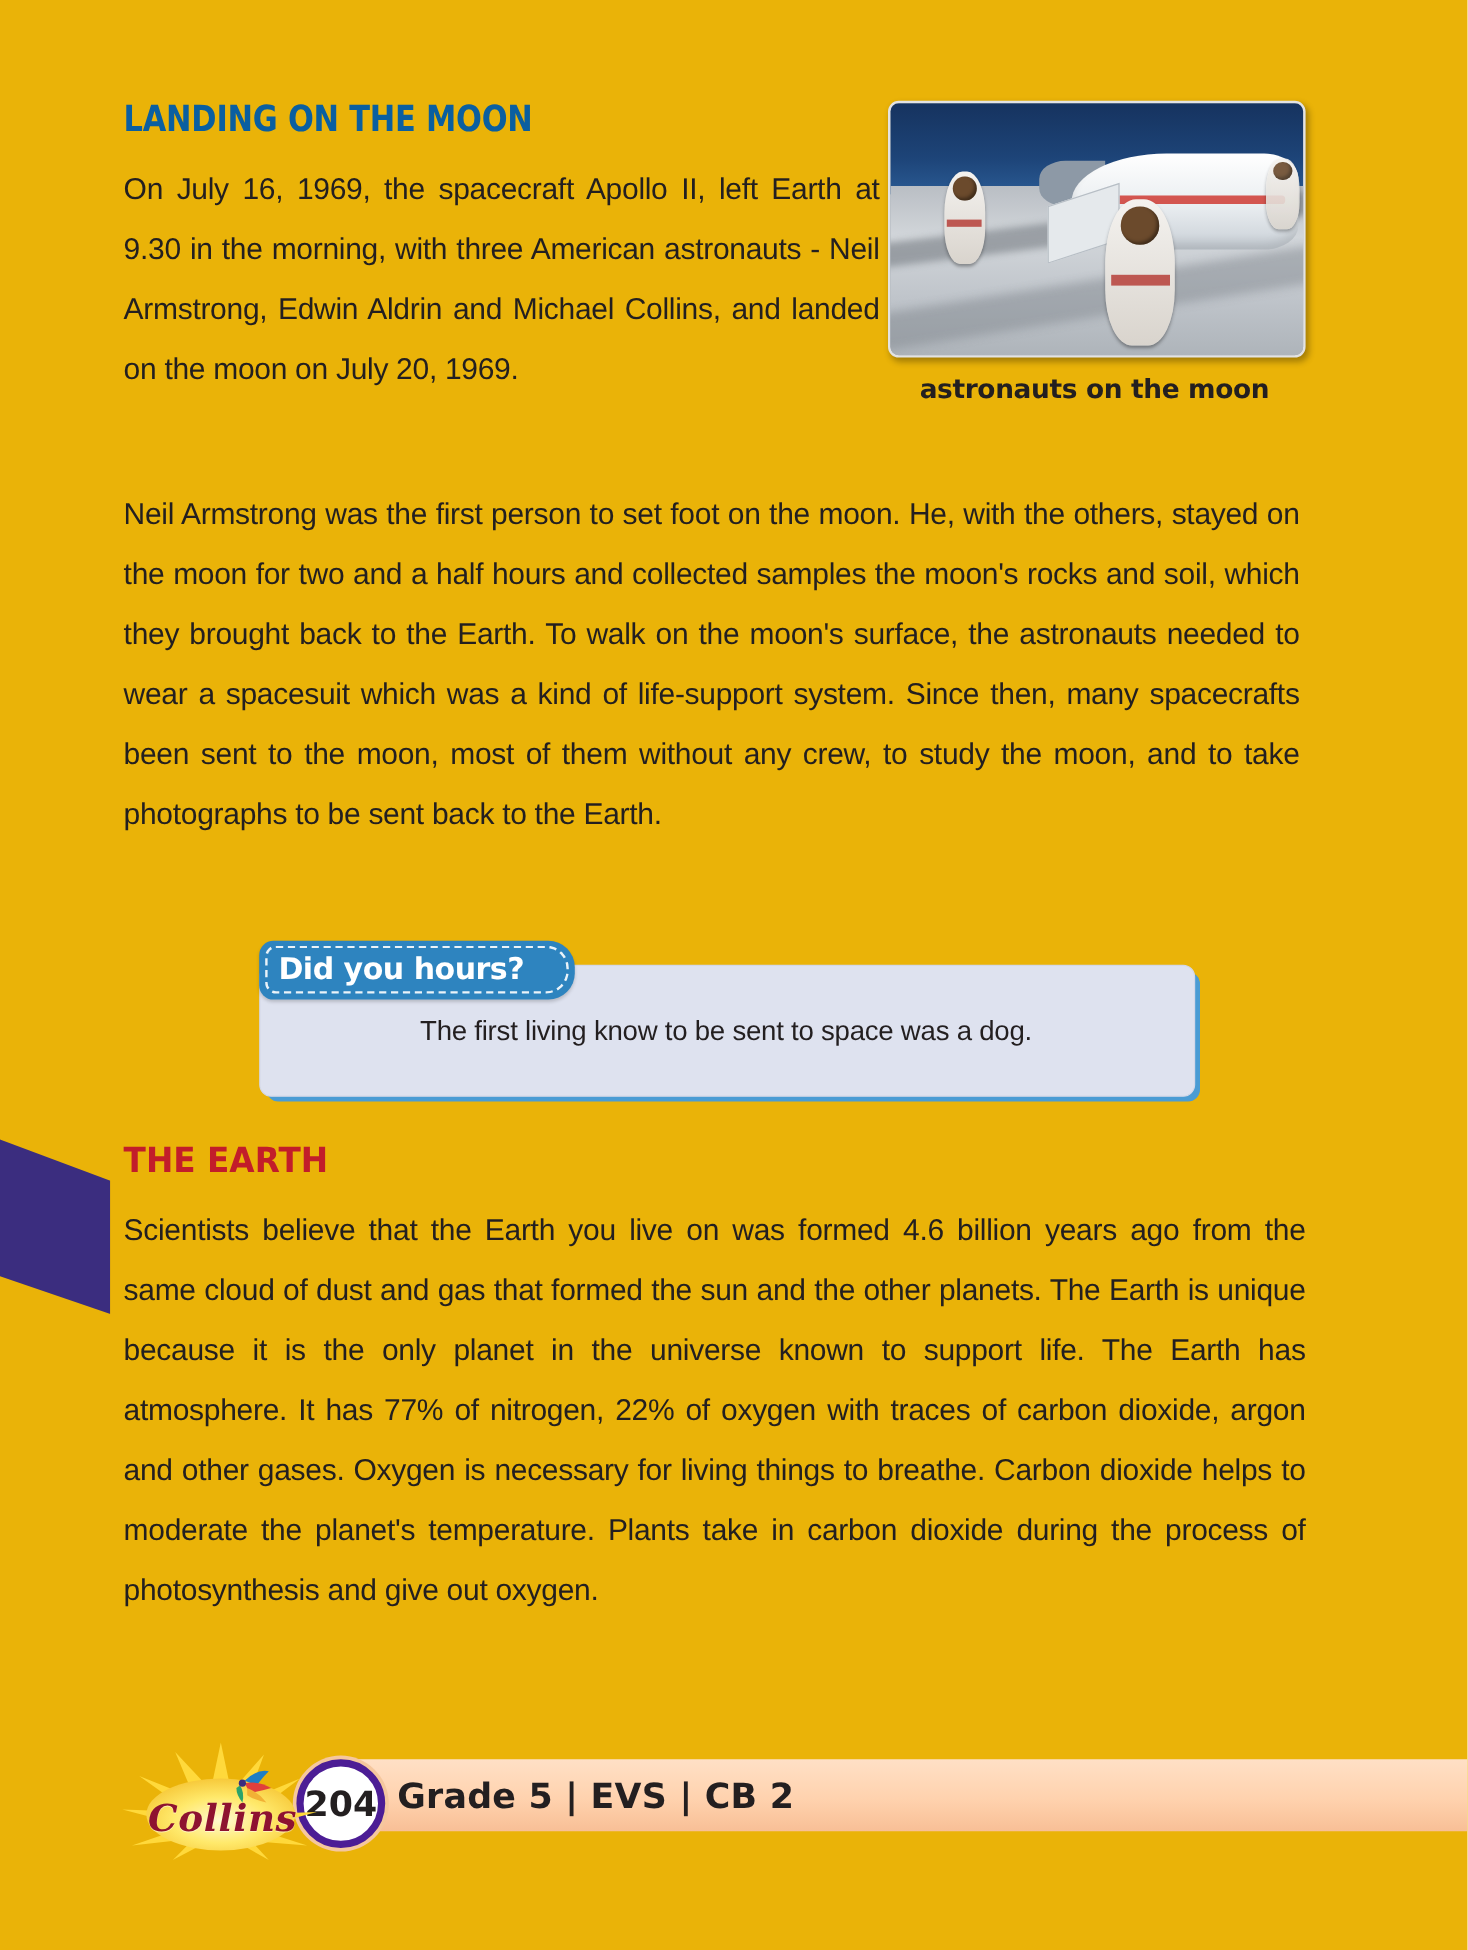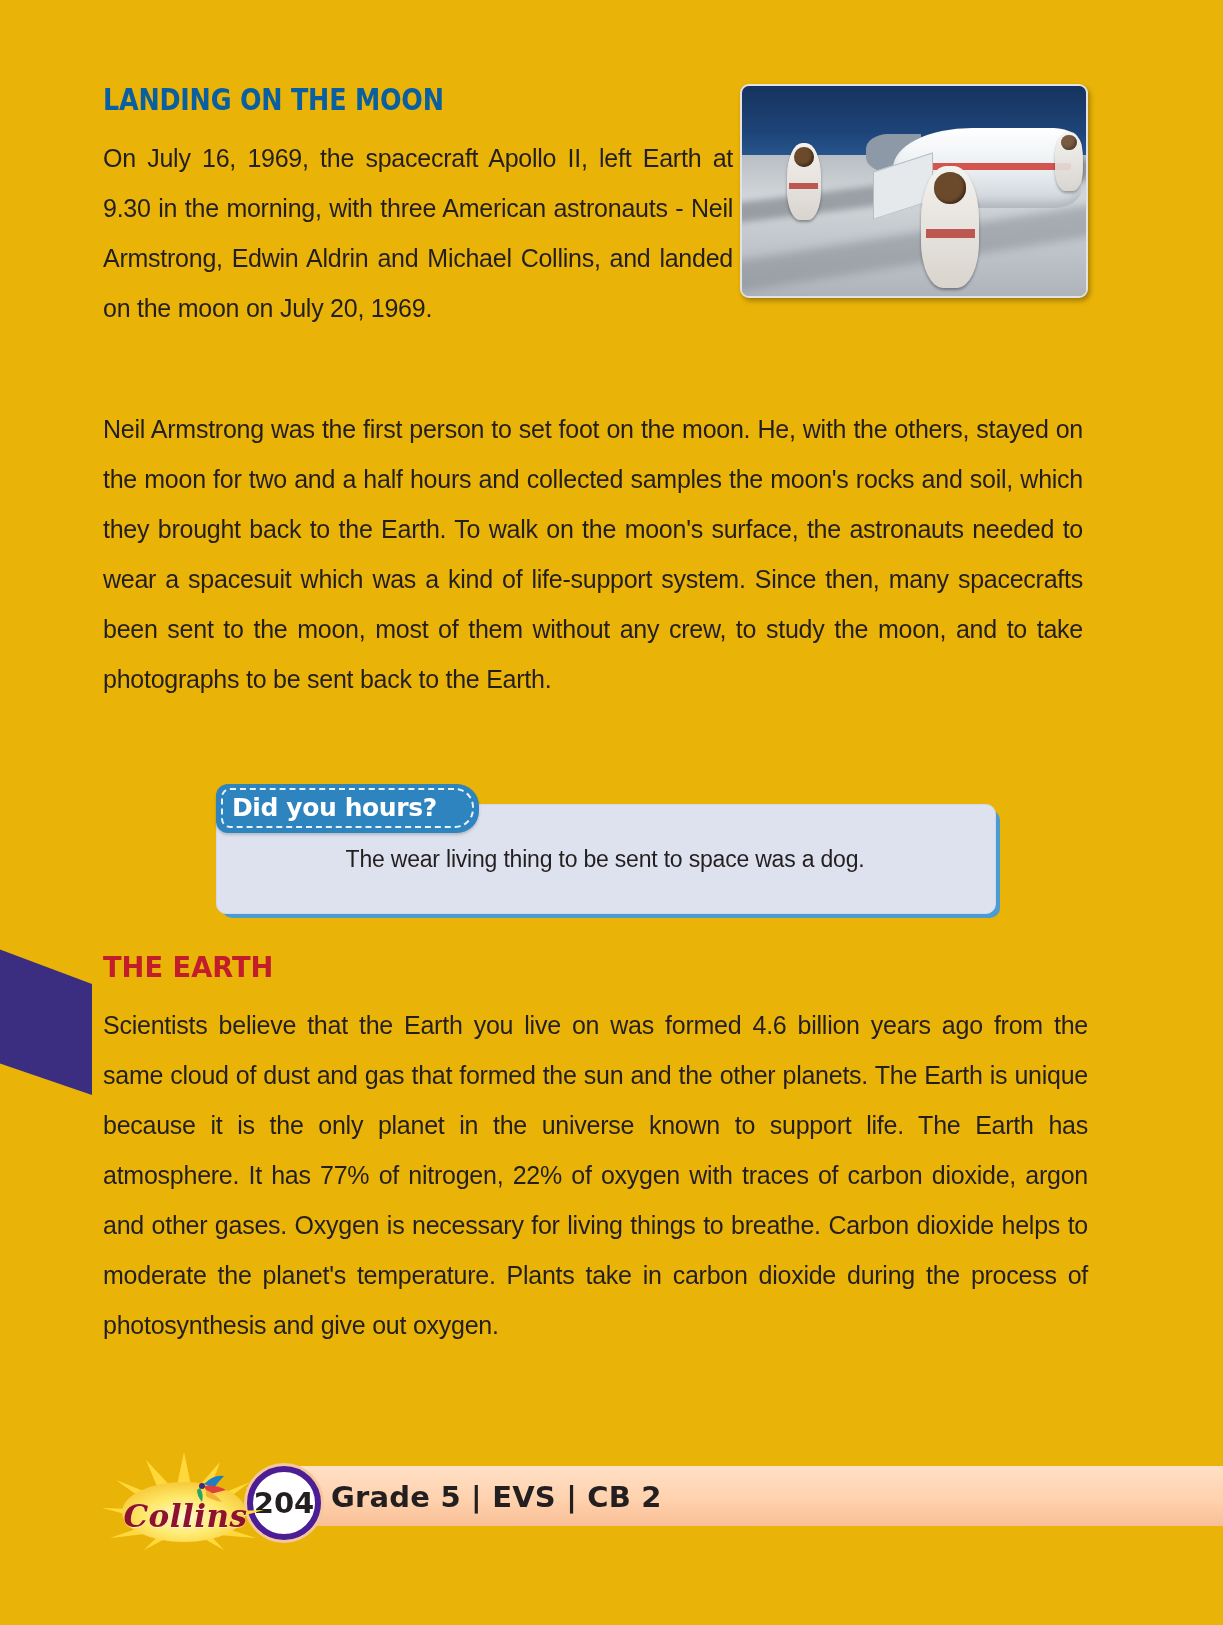--- a/index.html
+++ b/index.html
@@ -344,28 +344,29 @@
         <div class="belt"></div>
       </div>
       <div class="astro astro-b">
         <div class="helm"></div>
         <div class="belt"></div>
       </div>
       <div class="astro astro-c">
         <div class="helm"></div>
       </div>
     </div>
+    <div class="figure-caption">astronauts on the moon</div>
   </div>
 
   <div class="body-text para-2">Neil Armstrong was the first person to set foot on the moon. He, with the others, stayed on the moon for two and a half hours and collected samples the moon's rocks and soil, which they brought back to the Earth. To walk on the moon's surface, the astronauts needed to wear a spacesuit which was a kind of life-support system. Since then, many spacecrafts been sent to the moon, most of them without any crew, to study the moon, and to take photographs to be sent back to the Earth.</div>
 
   <div class="callout">
     <div class="callout-shadow"></div>
     <div class="callout-body"></div>
-    <div class="callout-text">The wear living thing to be sent to space was a dog.</div>
+    <div class="callout-text">The first living know to be sent to space was a dog.</div>
     <div class="callout-badge">
       <span>Did you hours?</span>
     </div>
   </div>
 
   <div class="h-earth">THE EARTH</div>
 
   <div class="body-text para-earth">Scientists believe that the Earth you live on was formed 4.6 billion years ago from the same cloud of dust and gas that formed the sun and the other planets. The Earth is unique because it is the only planet in the universe known to support life. The Earth has atmosphere. It has 77% of nitrogen, 22% of oxygen with traces of carbon dioxide, argon and other gases. Oxygen is necessary for living things to breathe. Carbon dioxide helps to moderate the planet's temperature. Plants take in carbon dioxide during the process of photosynthesis and give out oxygen.</div>
 
   <div class="footer">

